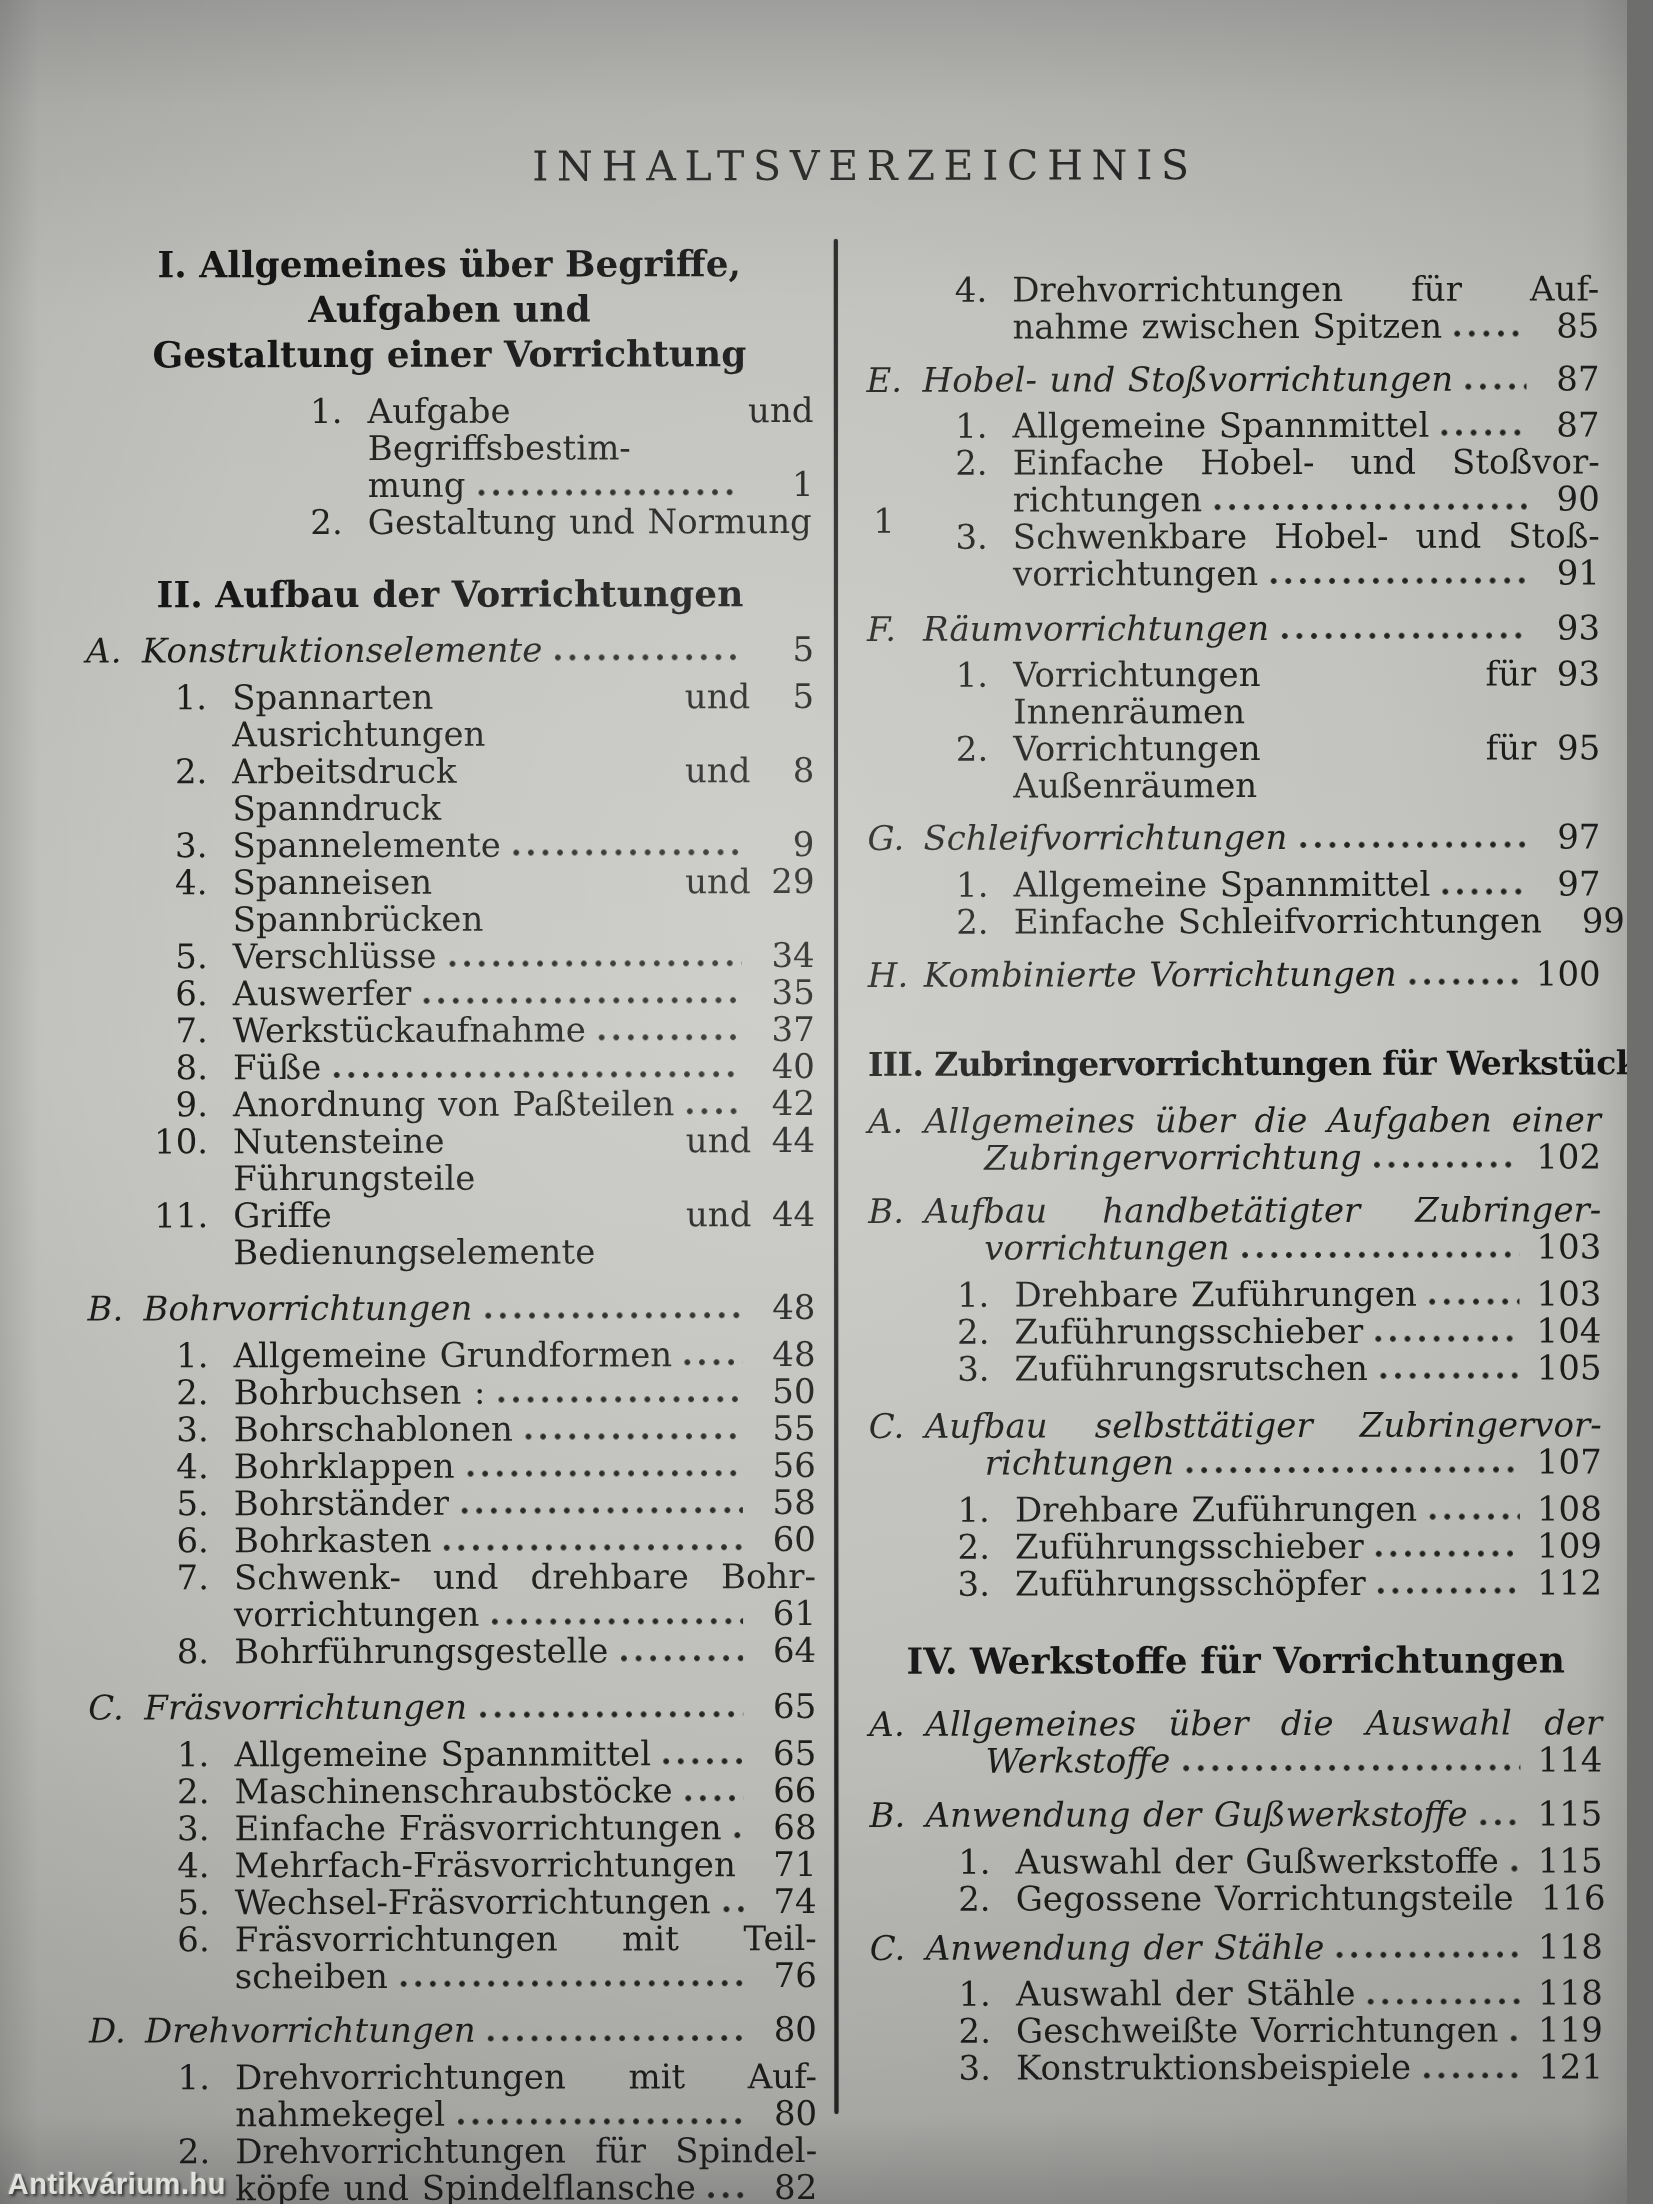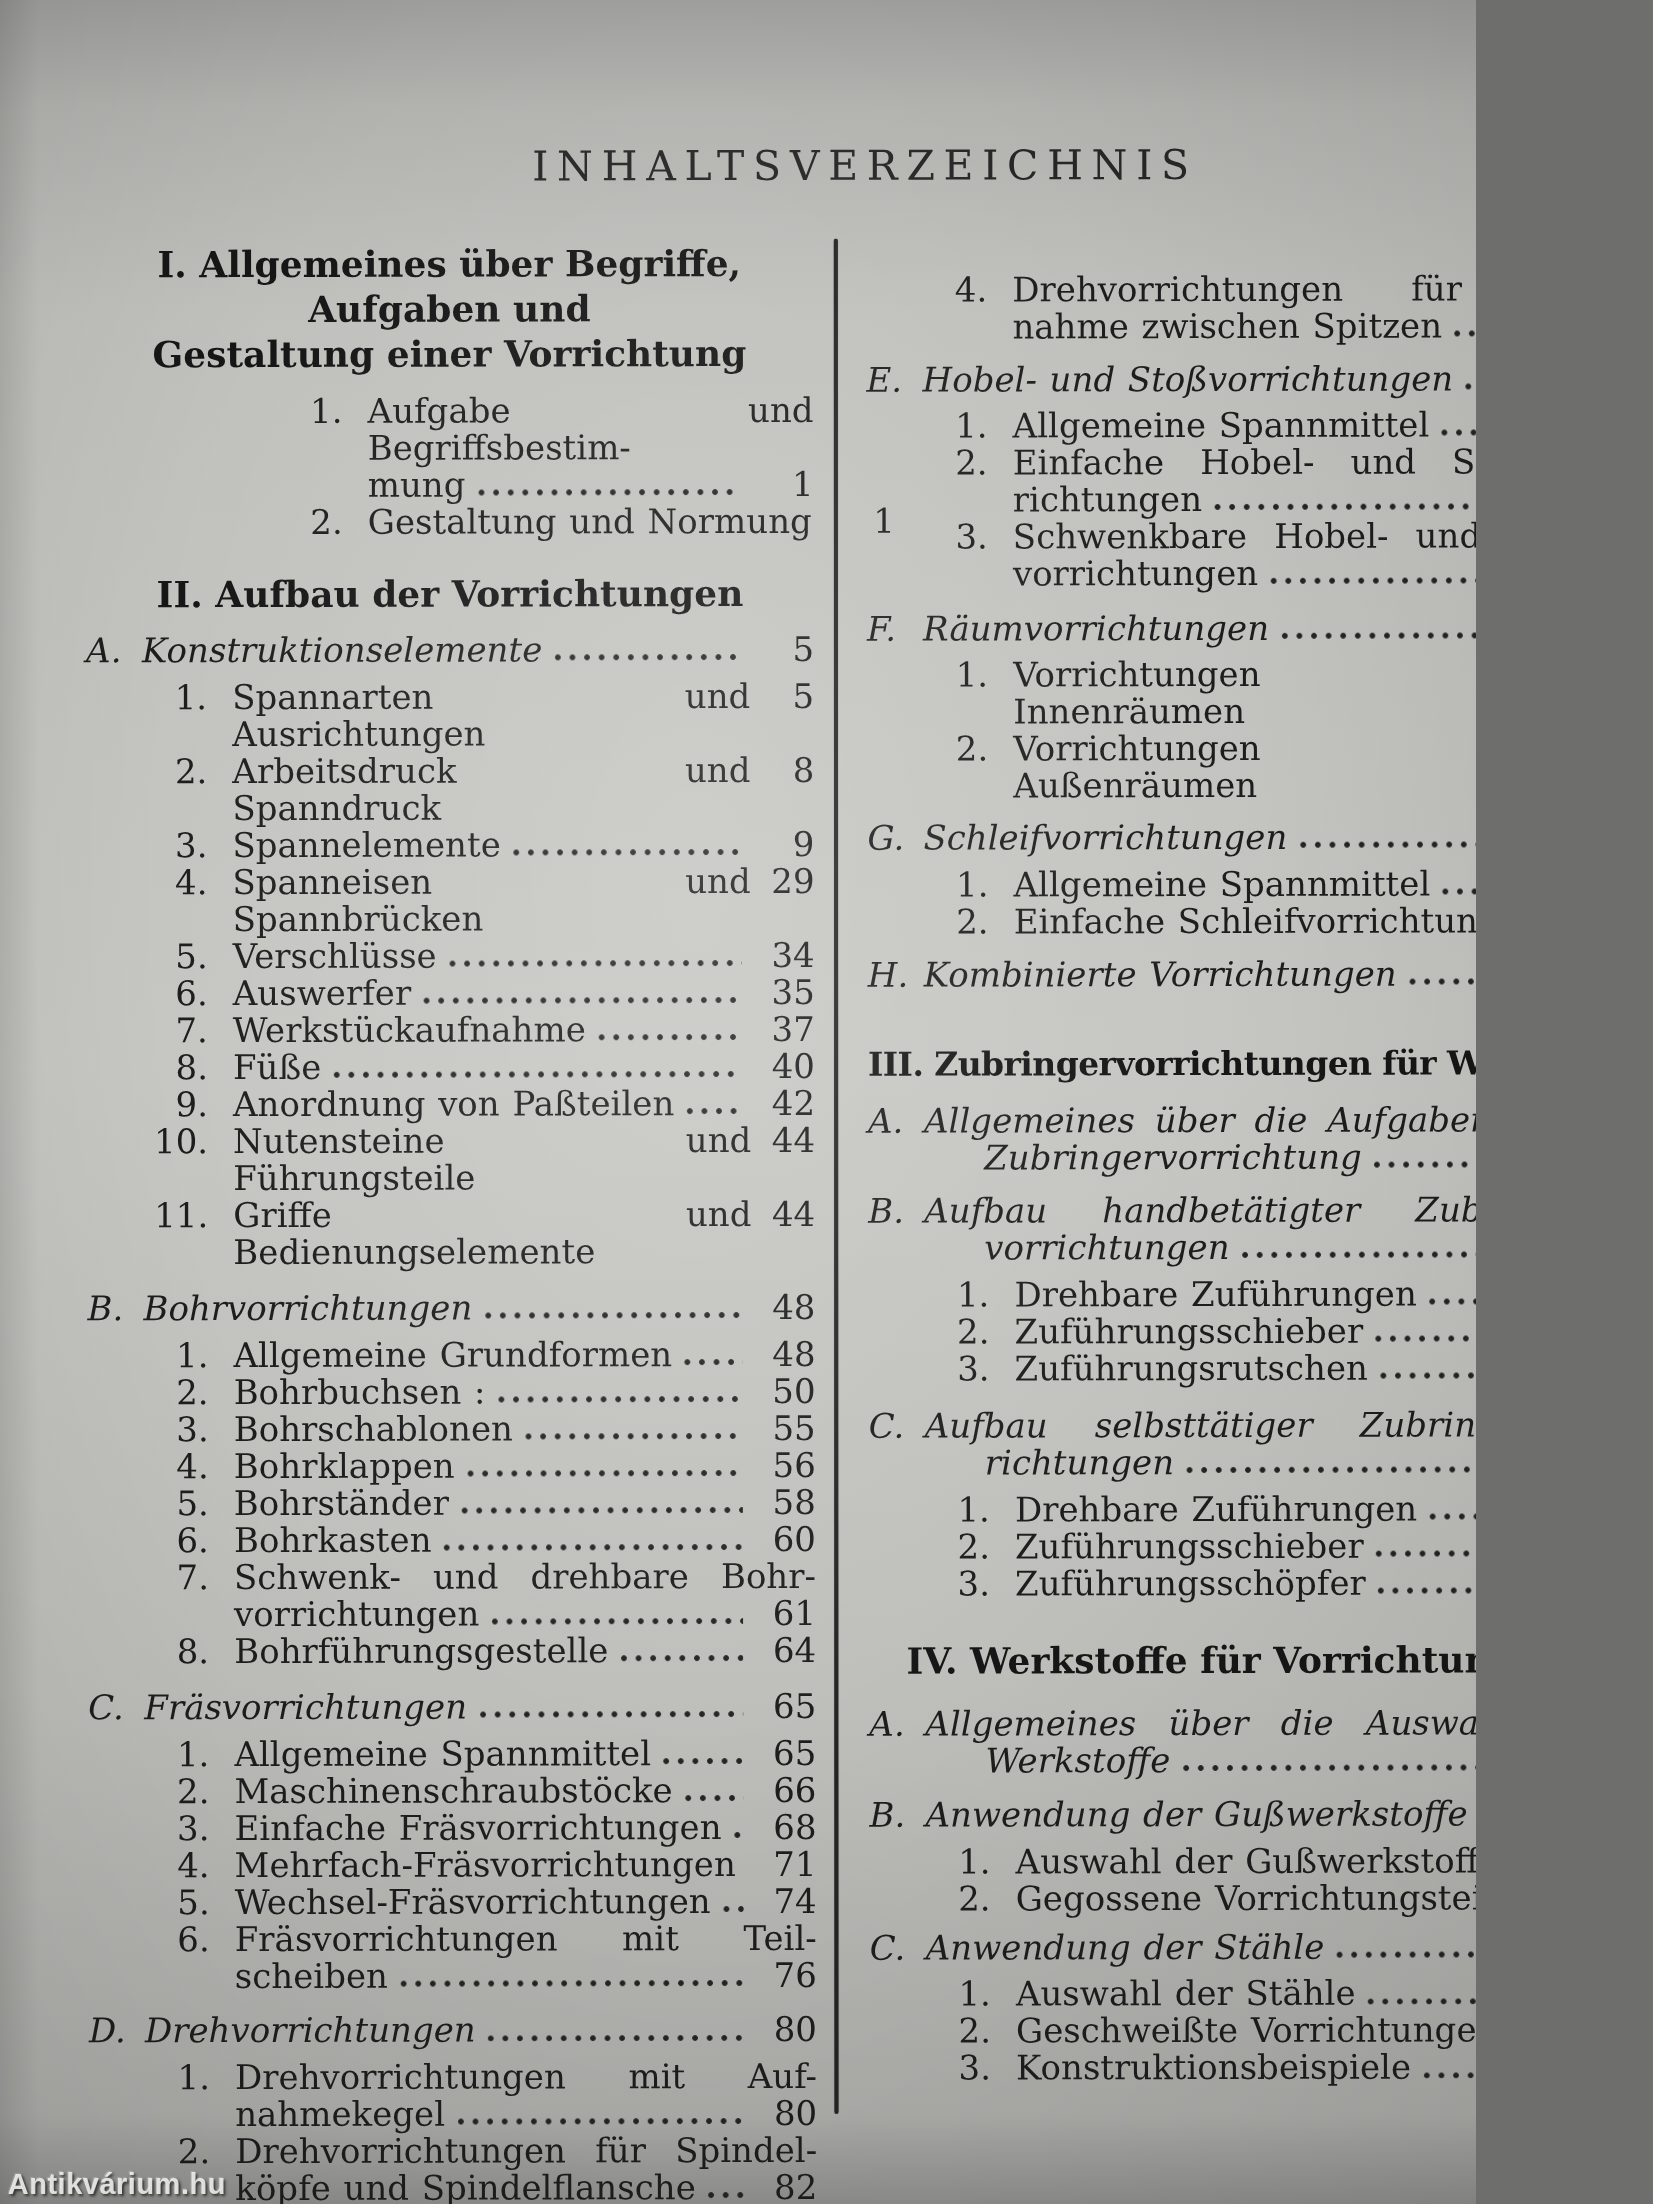--- a/index.html
+++ b/index.html
@@ -1,17 +1,17 @@
 <!DOCTYPE html>
 <html><head>
 <meta charset="utf-8">
 <style>
   html,body{margin:0;padding:0;background:#6e6e6c;}
   .page{
-    position:relative;width:1476px;height:2205px;overflow:hidden;
+    position:relative;width:1627px;height:2205px;overflow:hidden;
     font-family:"DejaVu Serif","Liberation Serif",serif;color:#1d1d1d;
     background:
       linear-gradient(90deg, rgba(0,0,0,.10) 0, rgba(0,0,0,0) 39px, rgba(0,0,0,0) 1582px, rgba(0,0,0,.14) 1654px),
       linear-gradient(180deg,#9e9e9c 0,#b2b2af 107px,#c0c0bc 311px,#c6c6c2 1067px,#bebeba 1698px,#adadaa 2115px,#8f8f8d 2205px);
   }
   .vignette{position:absolute;inset:0;pointer-events:none;
     background:radial-gradient(ellipse at 47% 40%, rgba(255,255,255,.16) 0%, rgba(255,255,255,0) 48%, rgba(0,0,0,.10) 100%);}
   .content{position:absolute;inset:0;transform:rotate(-0.12deg);}
   .title{
     position:absolute;left:532px;top:142px;width:670px;text-align:center;

